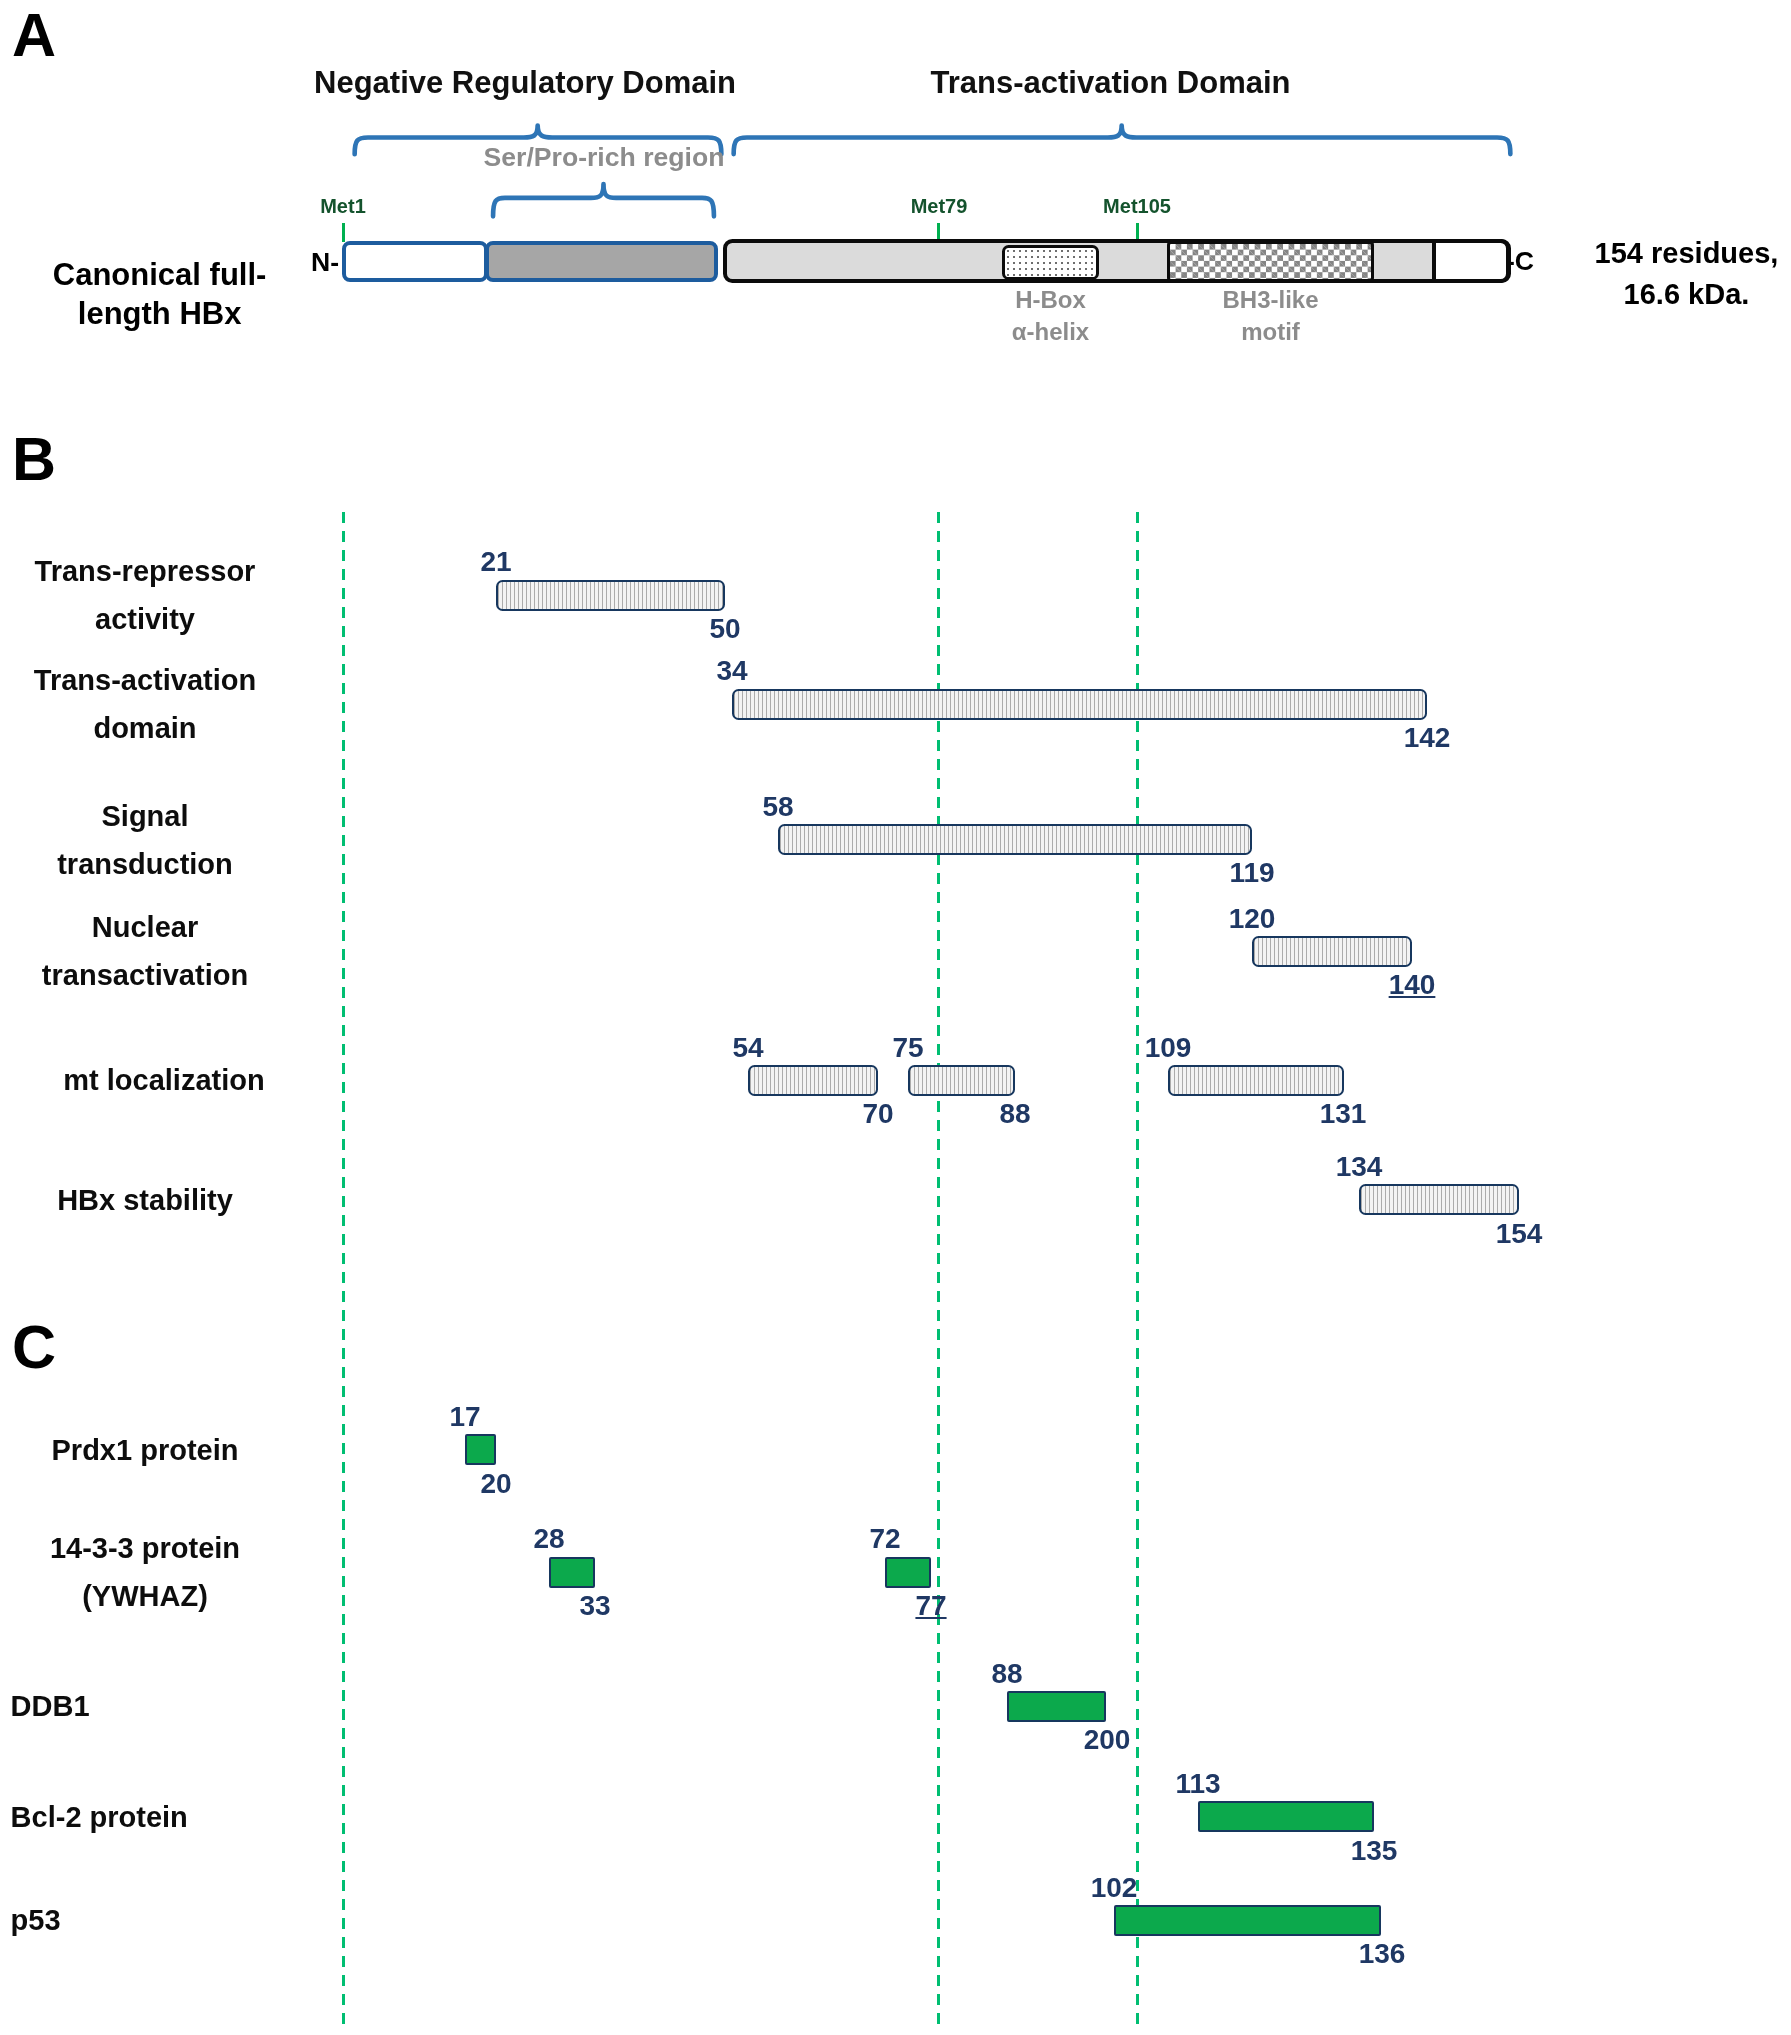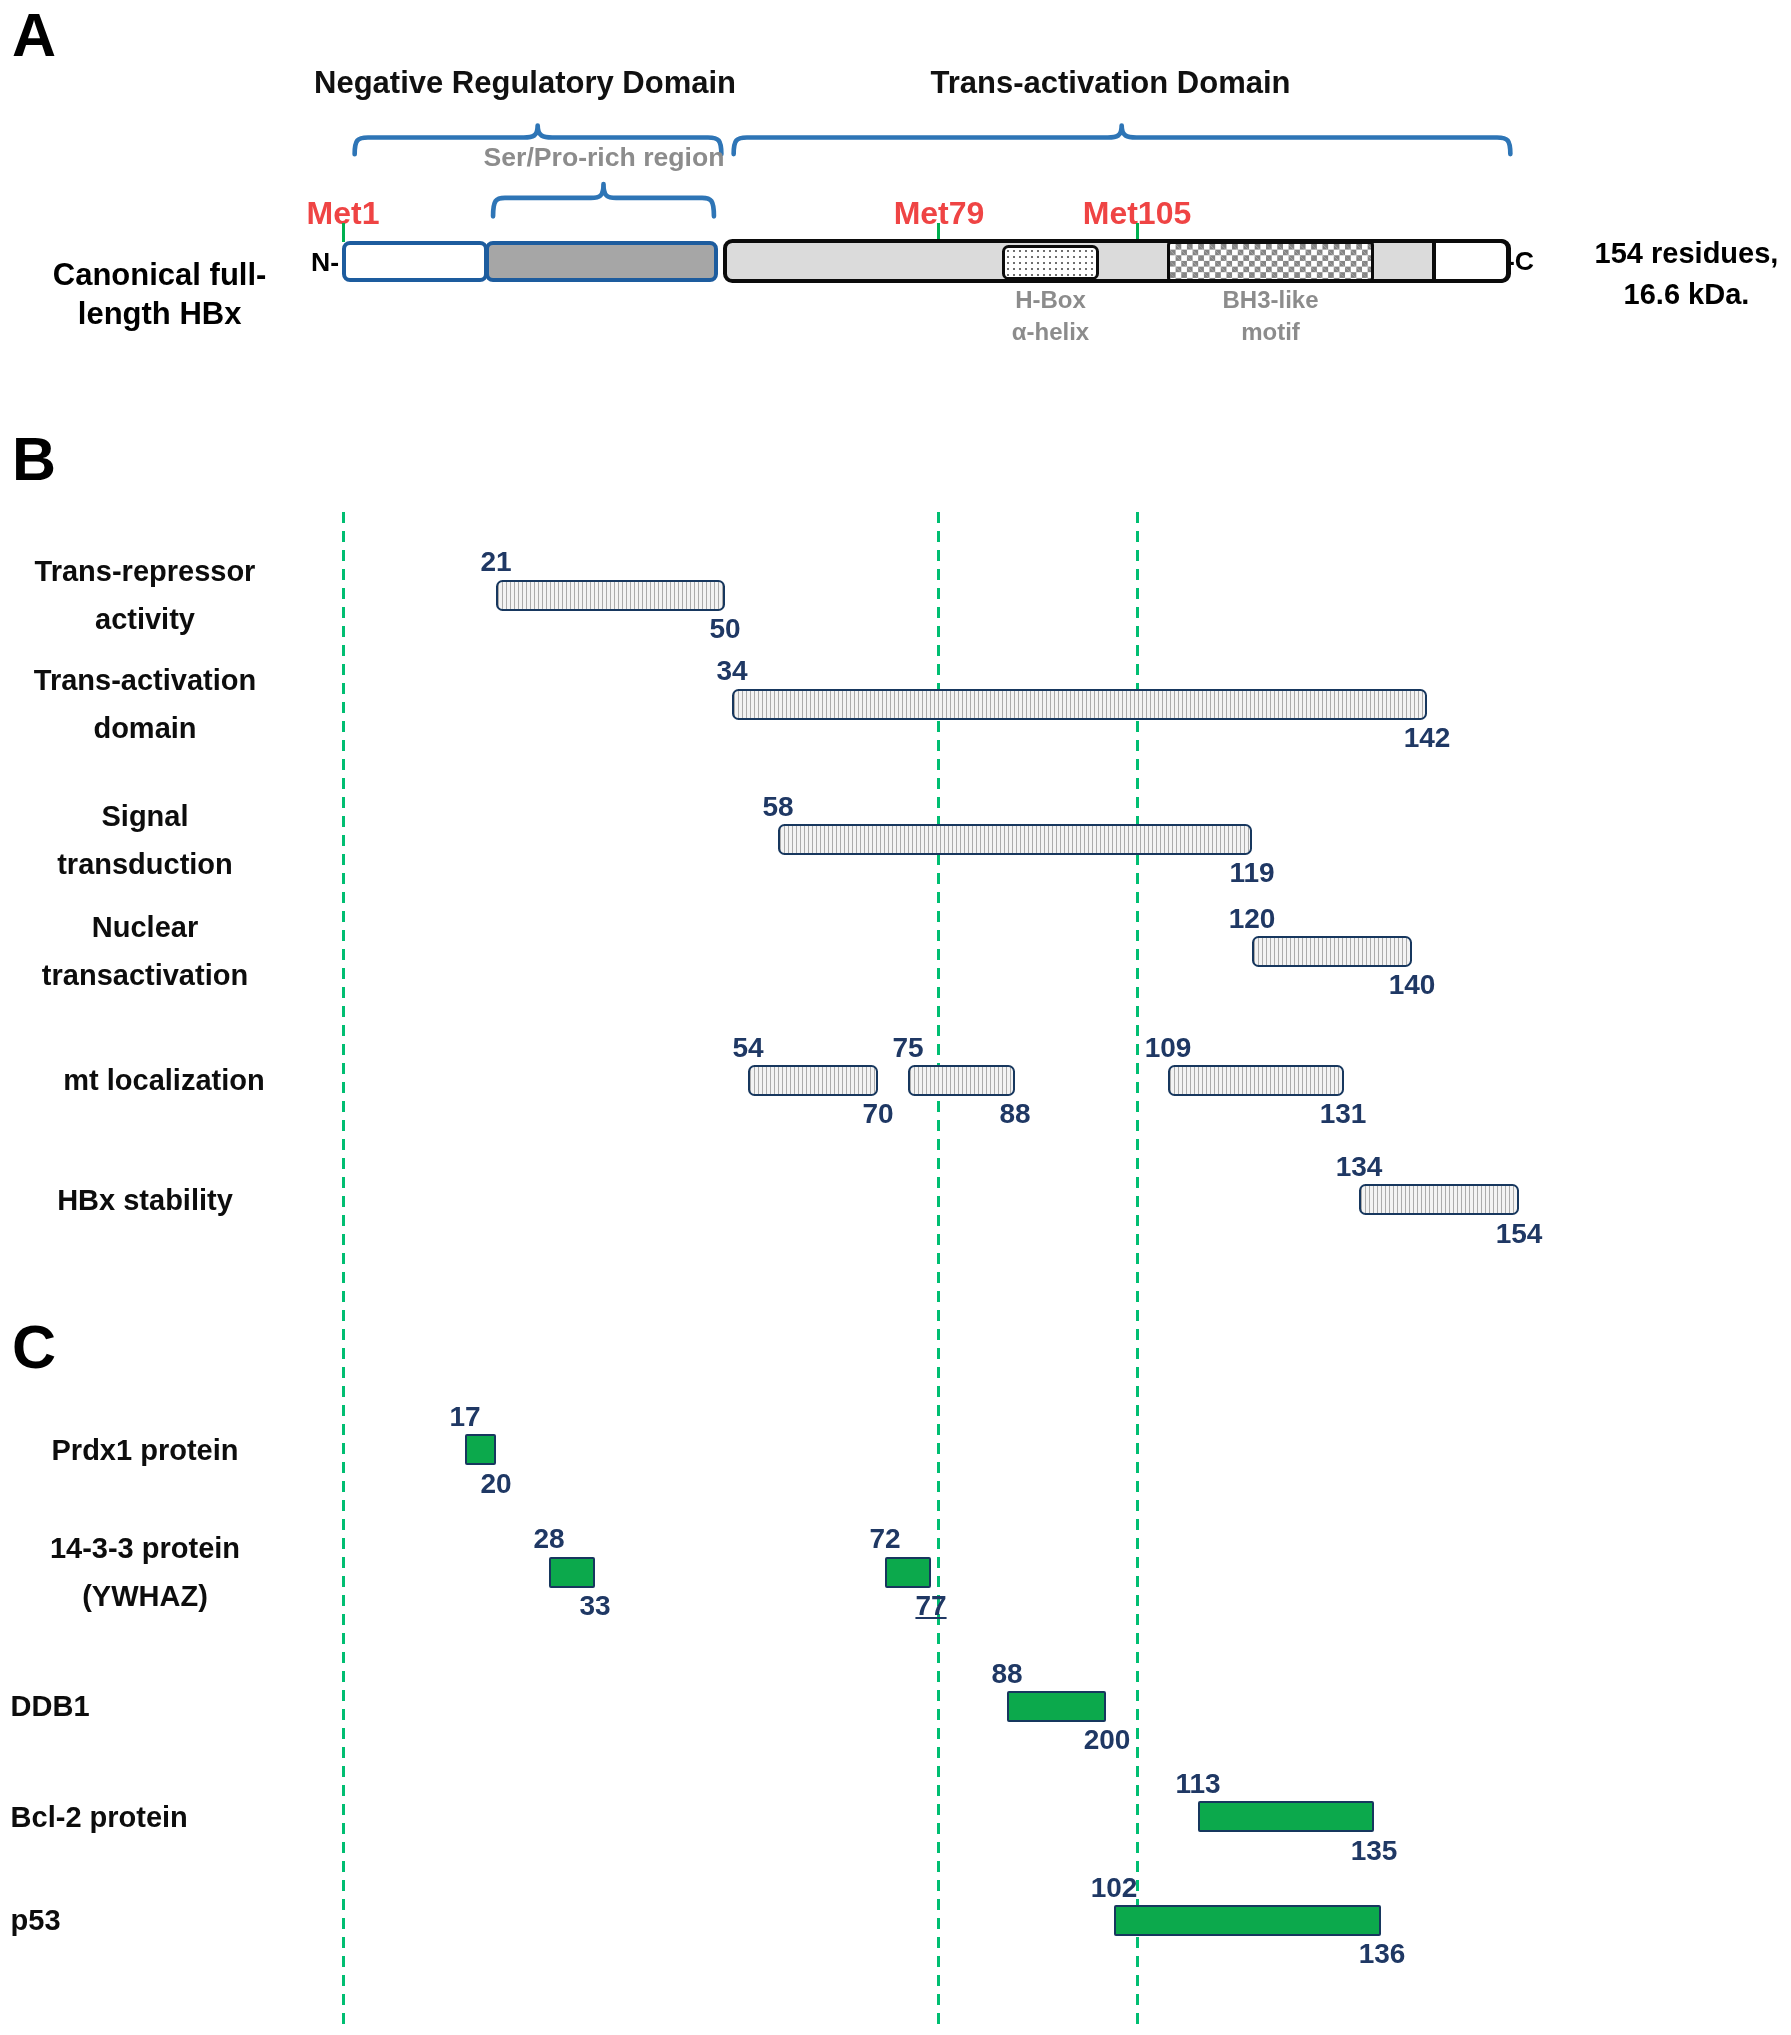--- a/index.html
+++ b/index.html
@@ -2,21 +2,21 @@
 <html style="font-size:10.6px"><head>
 <meta charset="utf-8">
 <style>
   html,body{margin:0;padding:0;background:#fff;}
   #canvas{position:relative;width:1791px;height:2035px;background:#ffffff;overflow:hidden;
           font-family:"Liberation Sans",sans-serif;}
   .abs{position:absolute;}
   .panel-letter{font-size:61px;font-weight:bold;color:#000;line-height:1;}
   .domain-title{font-size:31px;font-weight:bold;color:#111;text-align:center;white-space:nowrap;}
   .gray-label{font-size:26.6px;font-weight:bold;color:#8c8c8c;text-align:center;white-space:nowrap;}
-  .met-label{font-size:32px;font-weight:bold;color:#ef4444;text-align:center;white-space:nowrap;}
+  .met-label{font-size:20px;font-weight:bold;color:#14532d;text-align:center;white-space:nowrap;}
   .met-tick{width:3.3px;height:19px;background:#00B050;}
   .terminus{font-size:26.6px;font-weight:bold;color:#000;white-space:nowrap;}
   .protein-name{font-size:31px;font-weight:bold;color:#000;text-align:center;line-height:39px;}
   .size-text{font-size:29px;font-weight:bold;color:#000;text-align:center;line-height:41px;}
   .motif-label{font-size:24px;font-weight:bold;color:#8c8c8c;text-align:center;line-height:32px;}
   .seg-box{position:absolute;box-sizing:border-box;}
   .box-blue{border:4px solid #1D5C9E;border-radius:8px;}
   .box-black{border:4.7px solid #0b0b0b;border-radius:9.3px;}
   .hbox-pattern{background-color:#fff;background-image:radial-gradient(#6e6e6e 1.2px, transparent 1.4px);background-size:6px 6px;}
   .checker{background-color:#fff;
@@ -121,21 +121,21 @@
     </div>
     <div class="bar-b" style="left: 778px; top: 824px; width: 474px;"></div>
     <div class="num-label" style="left: 778px; top: 791px;">58</div>
     <div class="num-label" style="left: 1252px; top: 857px;">119</div>
     <div class="abs row-label" style="left: 0px; top: 903px; width: 290px;">
       <div>Nuclear</div>
       <div>transactivation</div>
     </div>
     <div class="bar-b" style="left: 1252px; top: 936px; width: 160px;"></div>
     <div class="num-label" style="left: 1252px; top: 903px;">120</div>
-    <div class="num-label" style="left: 1412px; top: 969px;">140</div>
+    <div class="num-label" style="left: 1412px; top: 969px; text-decoration: underline;">140</div>
     <div class="abs row-label" style="left: 0px; top: 1056px; width: 290px; padding-left: 19px;">
       <div>mt localization</div>
     </div>
     <div class="bar-b" style="left: 748px; top: 1065px; width: 130px;"></div>
     <div class="num-label" style="left: 748px; top: 1032px;">54</div>
     <div class="num-label" style="left: 878px; top: 1098px;">70</div>
     <div class="bar-b" style="left: 908px; top: 1065px; width: 107px;"></div>
     <div class="num-label" style="left: 908px; top: 1032px;">75</div>
     <div class="num-label" style="left: 1015px; top: 1098px;">88</div>
     <div class="bar-b" style="left: 1168px; top: 1065px; width: 176px;"></div>

